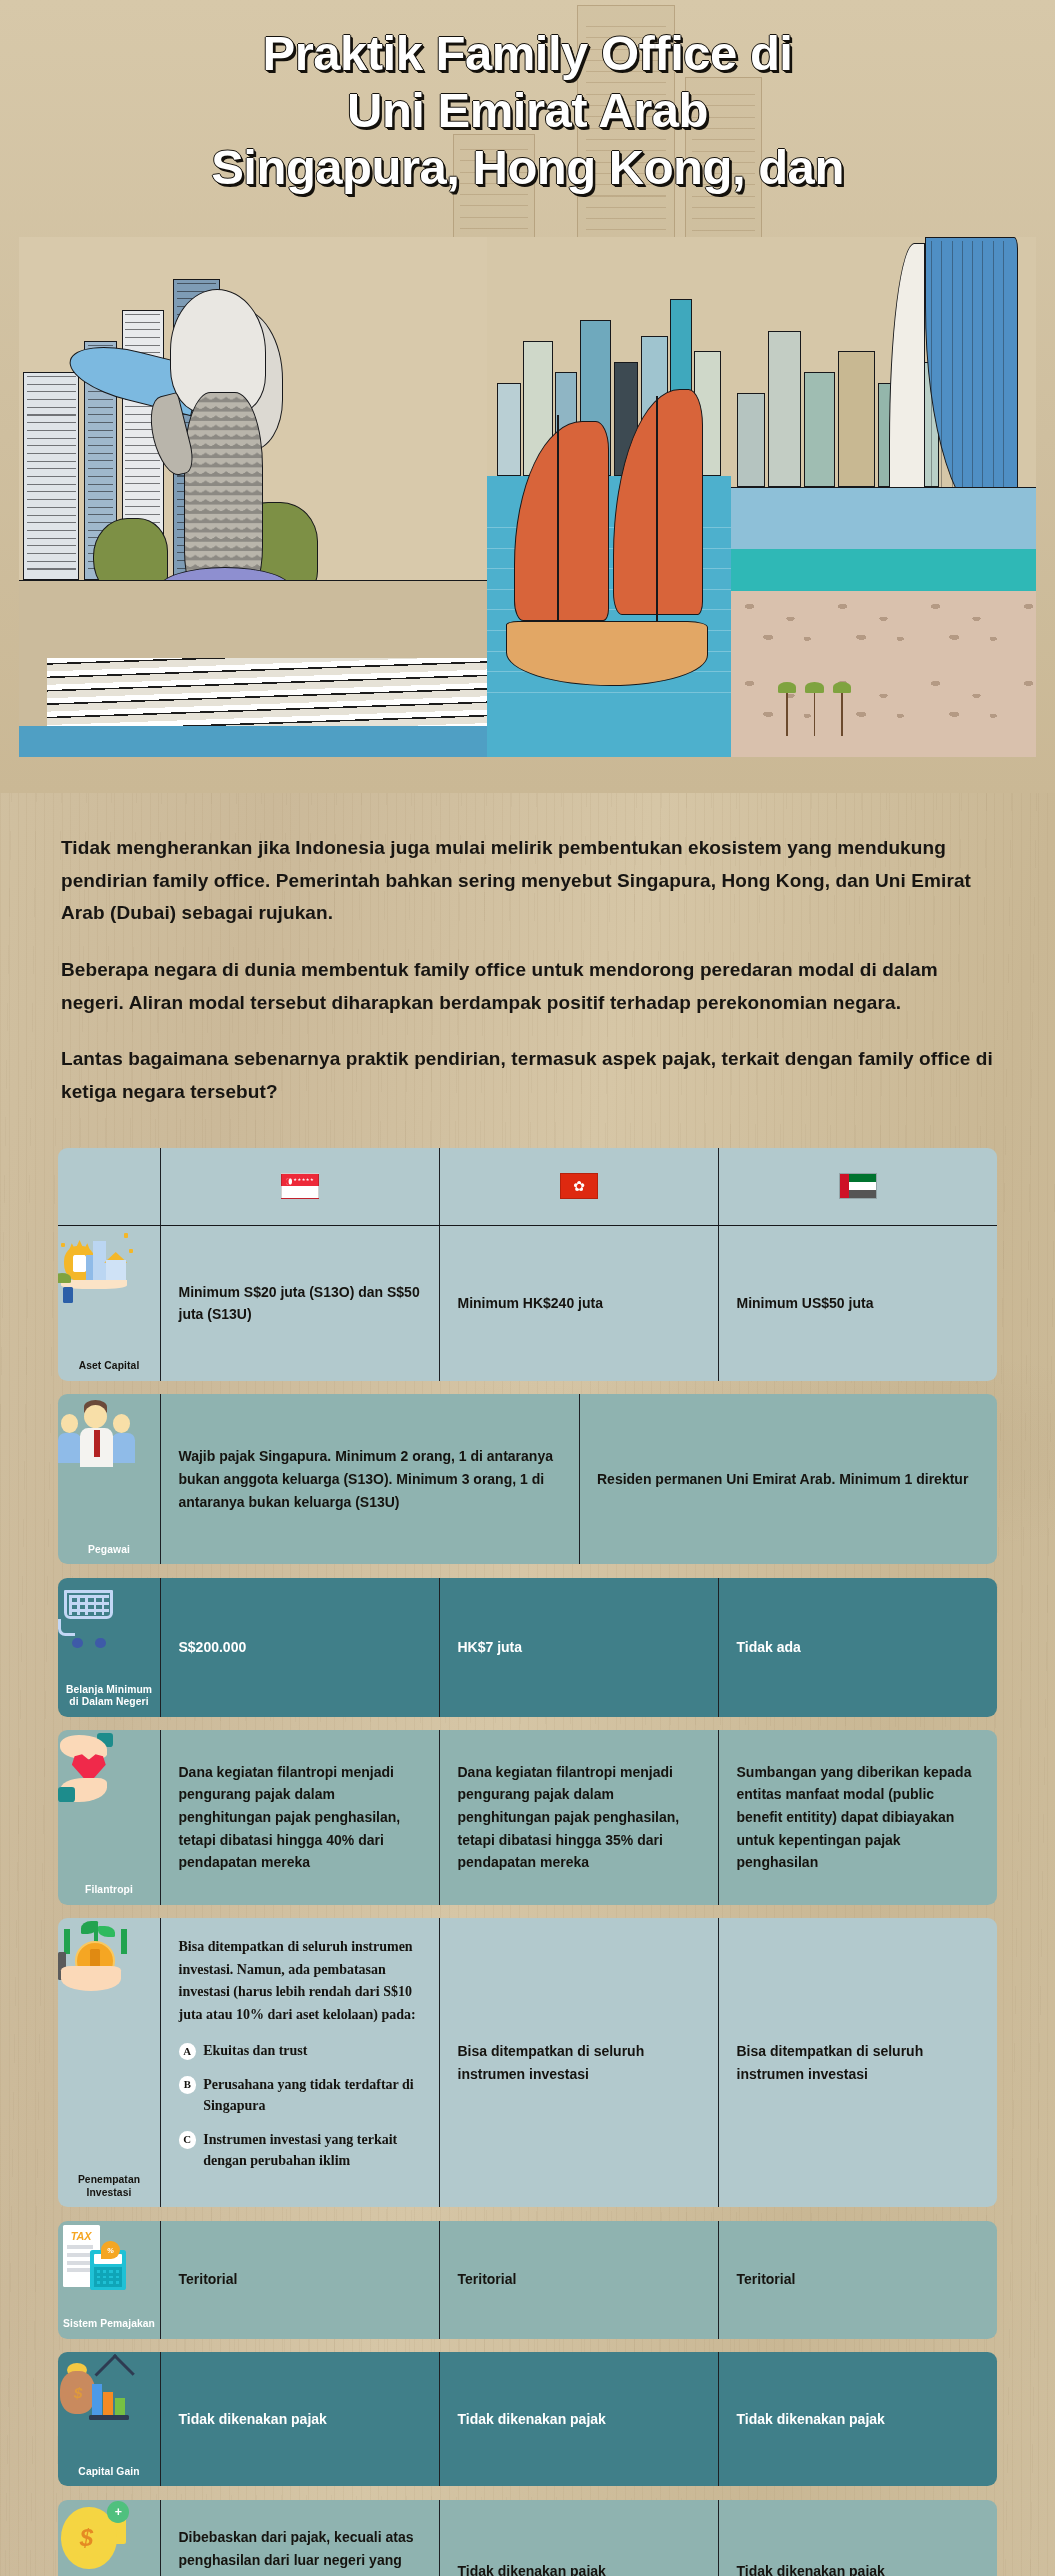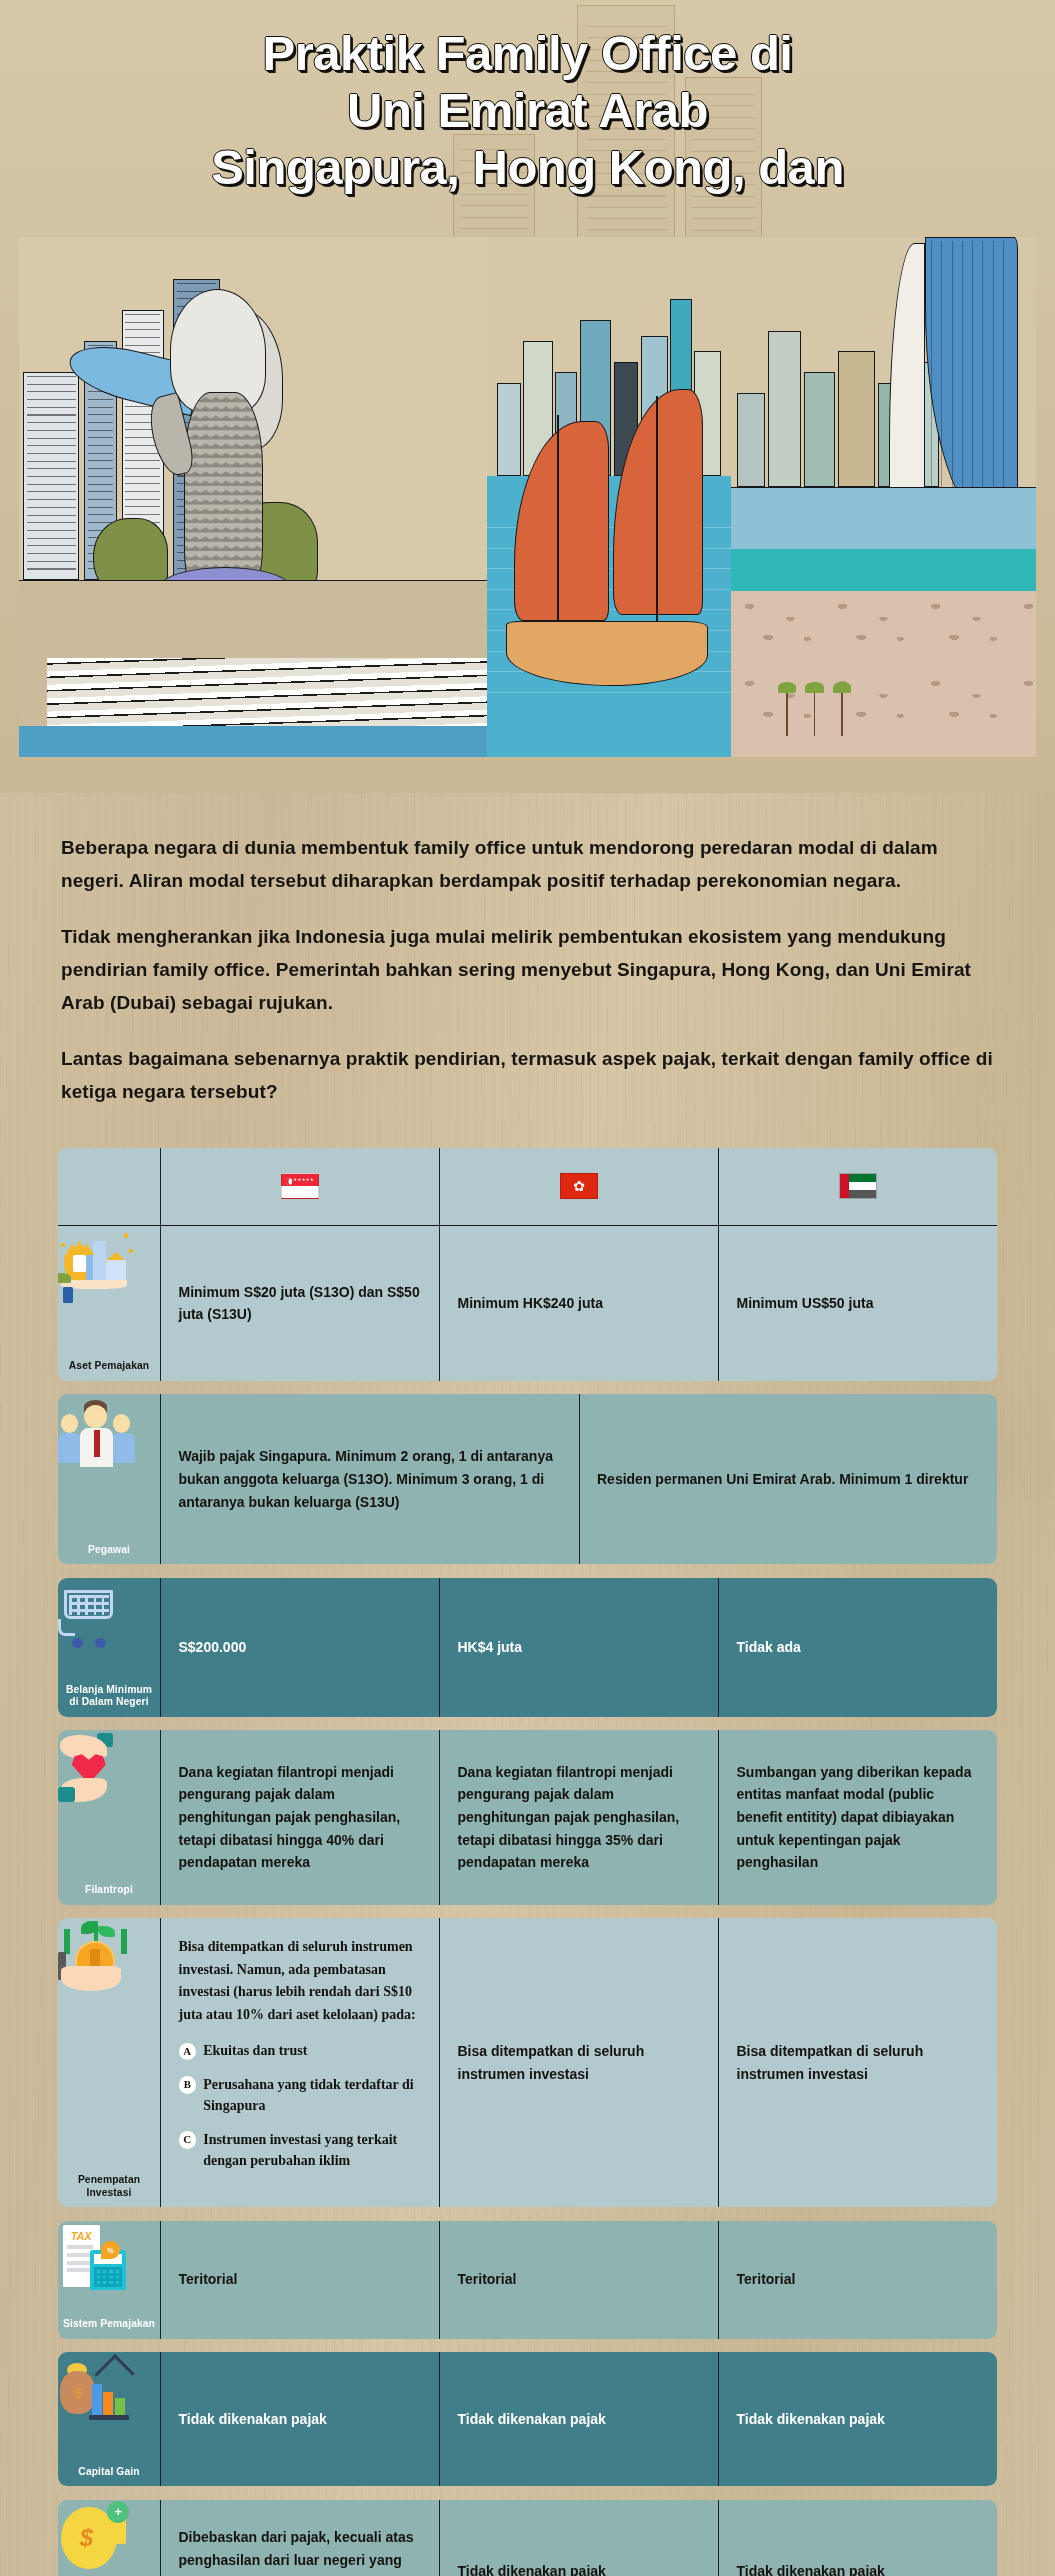--- a/index.html
+++ b/index.html
@@ -414,22 +414,22 @@
         <div class="ae-sand"></div>
         <div class="palm" style="left:18%;"></div>
         <div class="palm" style="left:27%;"></div>
         <div class="palm" style="left:36%;"></div>
       </div>
 
     </div>
   </div>
 
   <div class="intro">
+    <p>Tidak mengherankan jika Indonesia juga mulai melirik pembentukan ekosistem yang mendukung pendirian family office. Pemerintah bahkan sering menyebut Singapura, Hong Kong, dan Uni Emirat Arab (Dubai) sebagai rujukan.</p>
     <p>Beberapa negara di dunia membentuk family office untuk mendorong peredaran modal di dalam negeri. Aliran modal tersebut diharapkan berdampak positif terhadap perekonomian negara.</p>
-    <p>Tidak mengherankan jika Indonesia juga mulai melirik pembentukan ekosistem yang mendukung pendirian family office. Pemerintah bahkan sering menyebut Singapura, Hong Kong, dan Uni Emirat Arab (Dubai) sebagai rujukan.</p>
     <p>Lantas bagaimana sebenarnya praktik pendirian, termasuk aspek pajak, terkait dengan family office di ketiga negara tersebut?</p>
   </div>
 
   <div class="table">
 
     <div class="hdr-row">
       <div class="cell-label"></div>
       <div class="hdr-flagcell">
         <div class="flag flag-sg">
           <div class="moon"></div>
@@ -462,21 +462,21 @@
           <i class="knot"></i>
             <i class="bag"></i>
             <i class="dol"></i>
           <i class="t2"></i>
             <i class="t1"></i>
             <i class="roof"></i>
             <i class="house"></i>
           <i class="palm"></i>
             <i class="card"></i>
         </div>
-        <div class="lbl-text">Aset Pemajakan</div>
+        <div class="lbl-text">Aset Capital</div>
       </div>
       <div class="cell">Minimum S$20 juta (S13O) dan S$50 juta (S13U)</div>
       <div class="cell">Minimum HK$240 juta</div>
       <div class="cell">Minimum US$50 juta</div>
     </div>
 
     <div class="trow c-mid" style="min-height:170px;">
       <div class="cell-label">
         <div class="lbl-icon ic ic-people">
           <i class="h1"></i>
@@ -499,21 +499,21 @@
         <div class="lbl-icon ic ic-cart">
           <i class="basket"></i>
             <i class="grid"></i>
             <i class="handle"></i>
             <i class="w1"></i>
             <i class="w2"></i>
         </div>
         <div class="lbl-text">Belanja Minimum di Dalam Negeri</div>
       </div>
       <div class="cell">S$200.000</div>
-      <div class="cell">HK$4 juta</div>
+      <div class="cell">HK$7 juta</div>
       <div class="cell">Tidak ada</div>
     </div>
 
     <div class="trow c-mid" style="min-height:175px;">
       <div class="cell-label">
         <div class="lbl-icon ic ic-heart">
           <i class="cuff1"></i>
             <i class="hand1"></i>
             <i class="heart"></i>
             <i class="hand2"></i>

